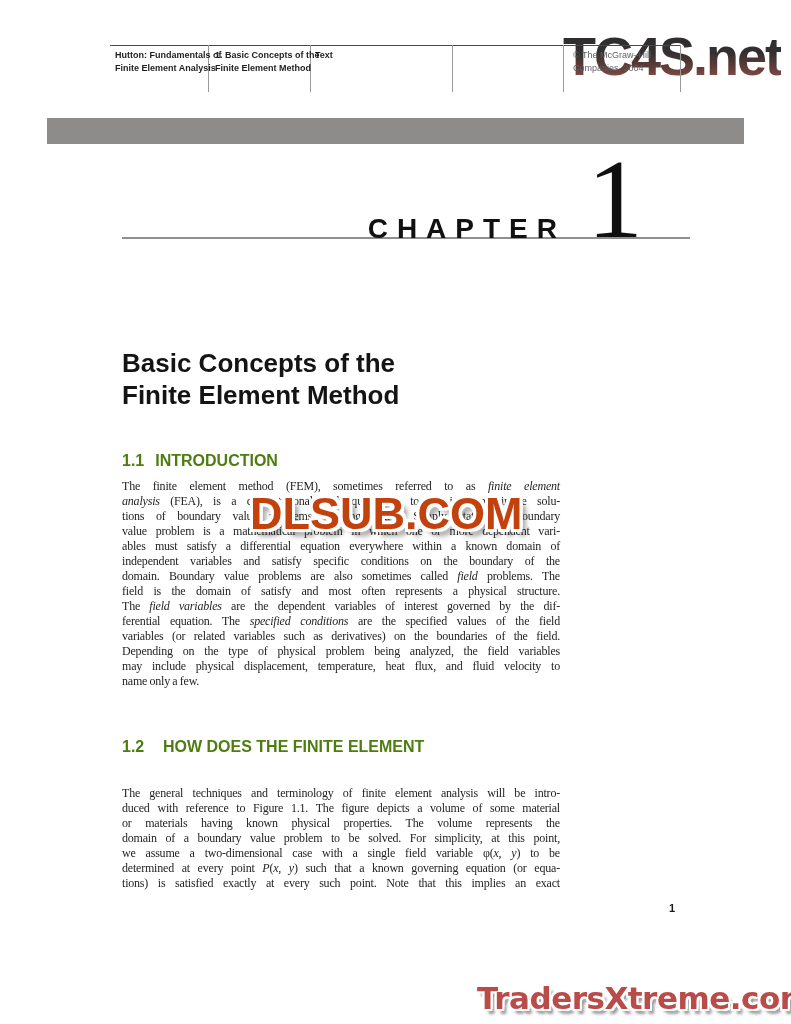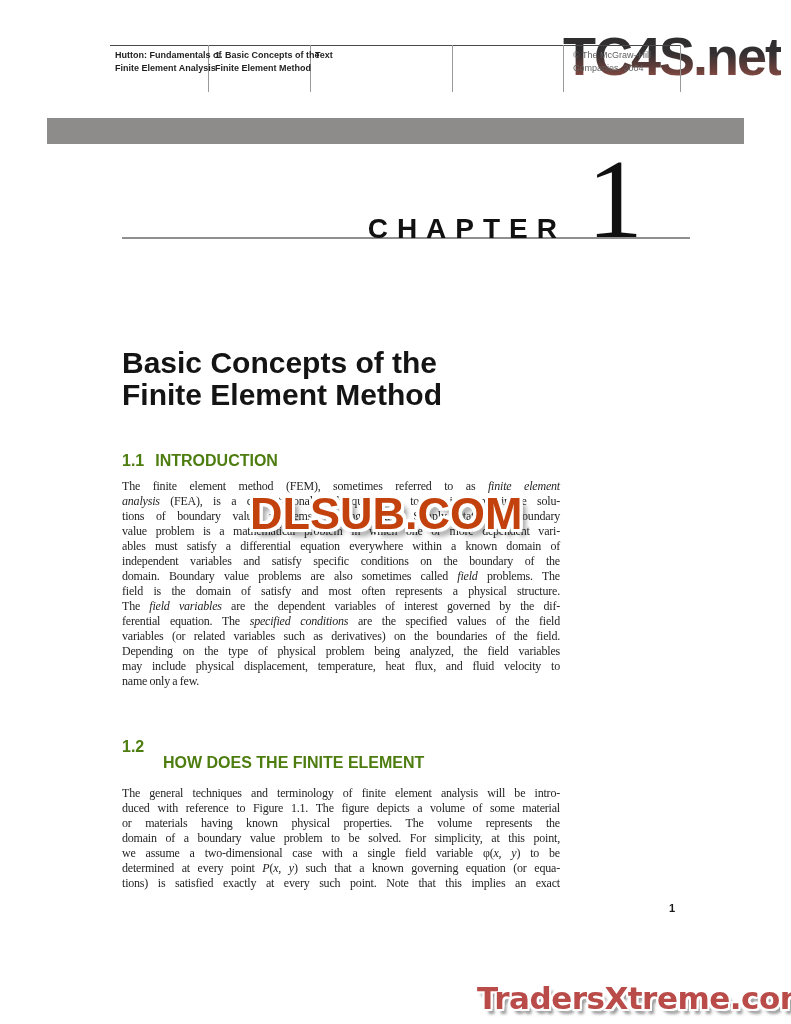--- a/index.html
+++ b/index.html
@@ -35,32 +35,32 @@
     letter-spacing:9px;color:#111;line-height:20px;
   }
   .chapnum{
     position:absolute;left:585px;top:143px;width:60px;text-align:center;
     font-family:"Liberation Serif",serif;font-size:112px;line-height:112px;color:#101010;
   }
   
   .title{
     position:absolute;left:122px;top:347px;
     font-family:"Liberation Sans",sans-serif;font-weight:bold;
-    font-size:30px;line-height:32px;color:#141414;letter-spacing:0;
+    font-size:26px;line-height:32px;color:#141414;letter-spacing:0;
   }
   
   .shead{
     position:absolute;left:122px;font-family:"Liberation Sans",sans-serif;
     font-weight:bold;color:#4d7c0f;font-size:16px;
   }
   .shead .snum{display:inline-block;margin-right:11px;}
   .shead2{top:735px;line-height:23px;}
   .shead2 .snum{position:absolute;left:0;top:0;}
   .shead2 .sline{padding-left:41px;}
-  .shead2 .sline.first{padding-left:41px;margin-top:16px;}
+  .shead2 .sline.first{padding-left:41px;}
   
   .para{
     position:absolute;left:122px;width:438px;
     font-size:12px;line-height:15px;color:#242424;
     letter-spacing:-0.2px;word-spacing:-0.5px;
   }
   .para .tl{text-align:justify;text-align-last:justify;white-space:normal;}
   .para .tl.noj{text-align-last:left;}
   
   .pagenum{

